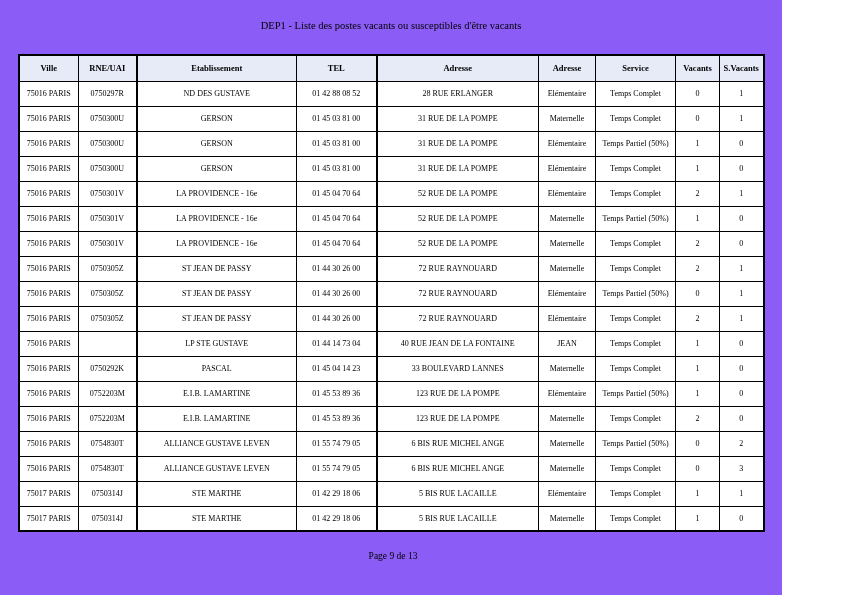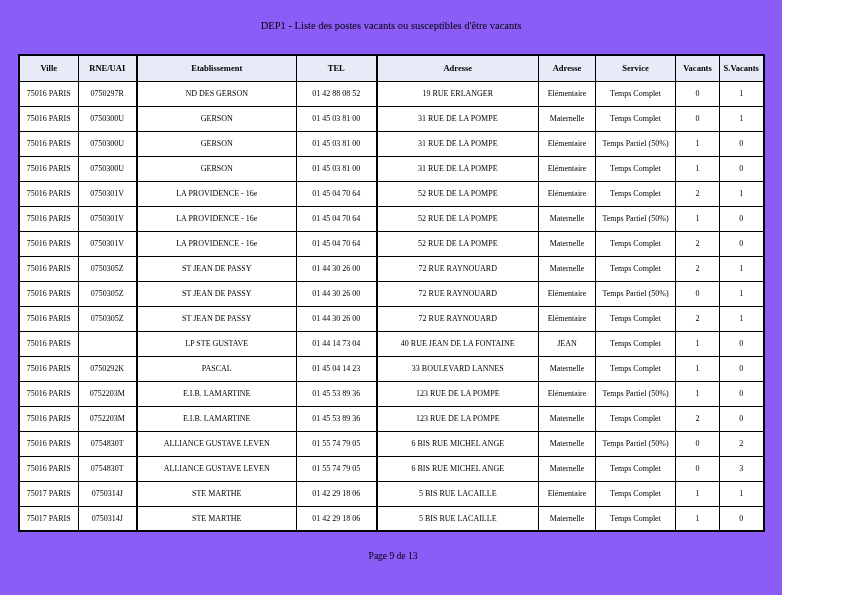--- a/index.html
+++ b/index.html
@@ -107,23 +107,23 @@
           <th>Adresse</th>
           <th>Service</th>
           <th>Vacants</th>
           <th>S.Vacants</th>
         </tr>
       </thead>
     <tbody>
         <tr>
           <td>75016 PARIS</td>
           <td>0750297R</td>
-          <td>ND DES GERSON</td>
+          <td>ND DES GUSTAVE</td>
           <td>01 42 88 08 52</td>
-          <td>19 RUE ERLANGER</td>
+          <td>28 RUE ERLANGER</td>
           <td>Elémentaire</td>
           <td>Temps Complet</td>
           <td>0</td>
           <td>1</td>
         </tr>
         <tr>
           <td>75016 PARIS</td>
           <td>0750300U</td>
           <td>GERSON</td>
           <td>01 45 03 81 00</td>

